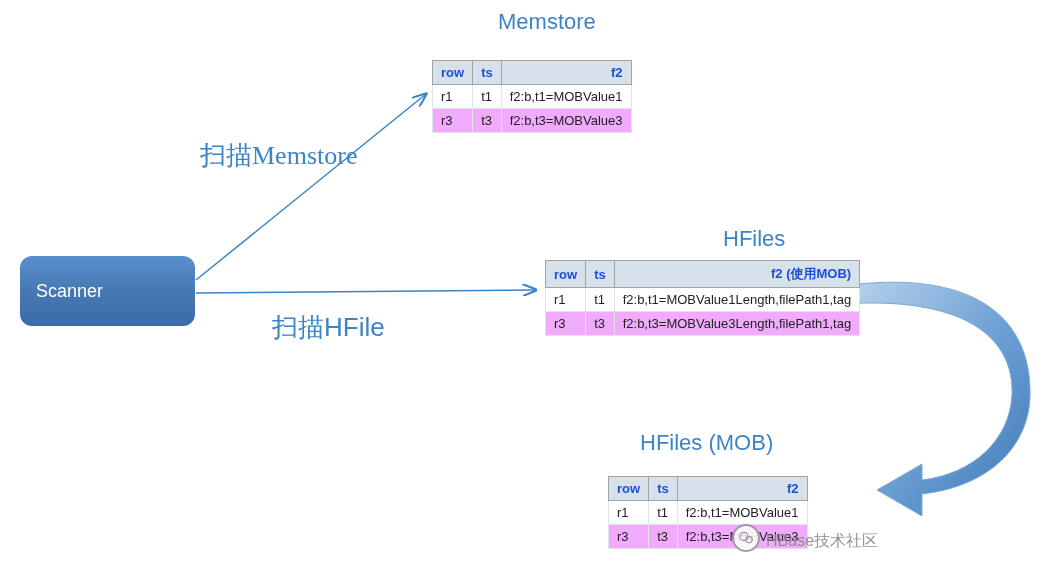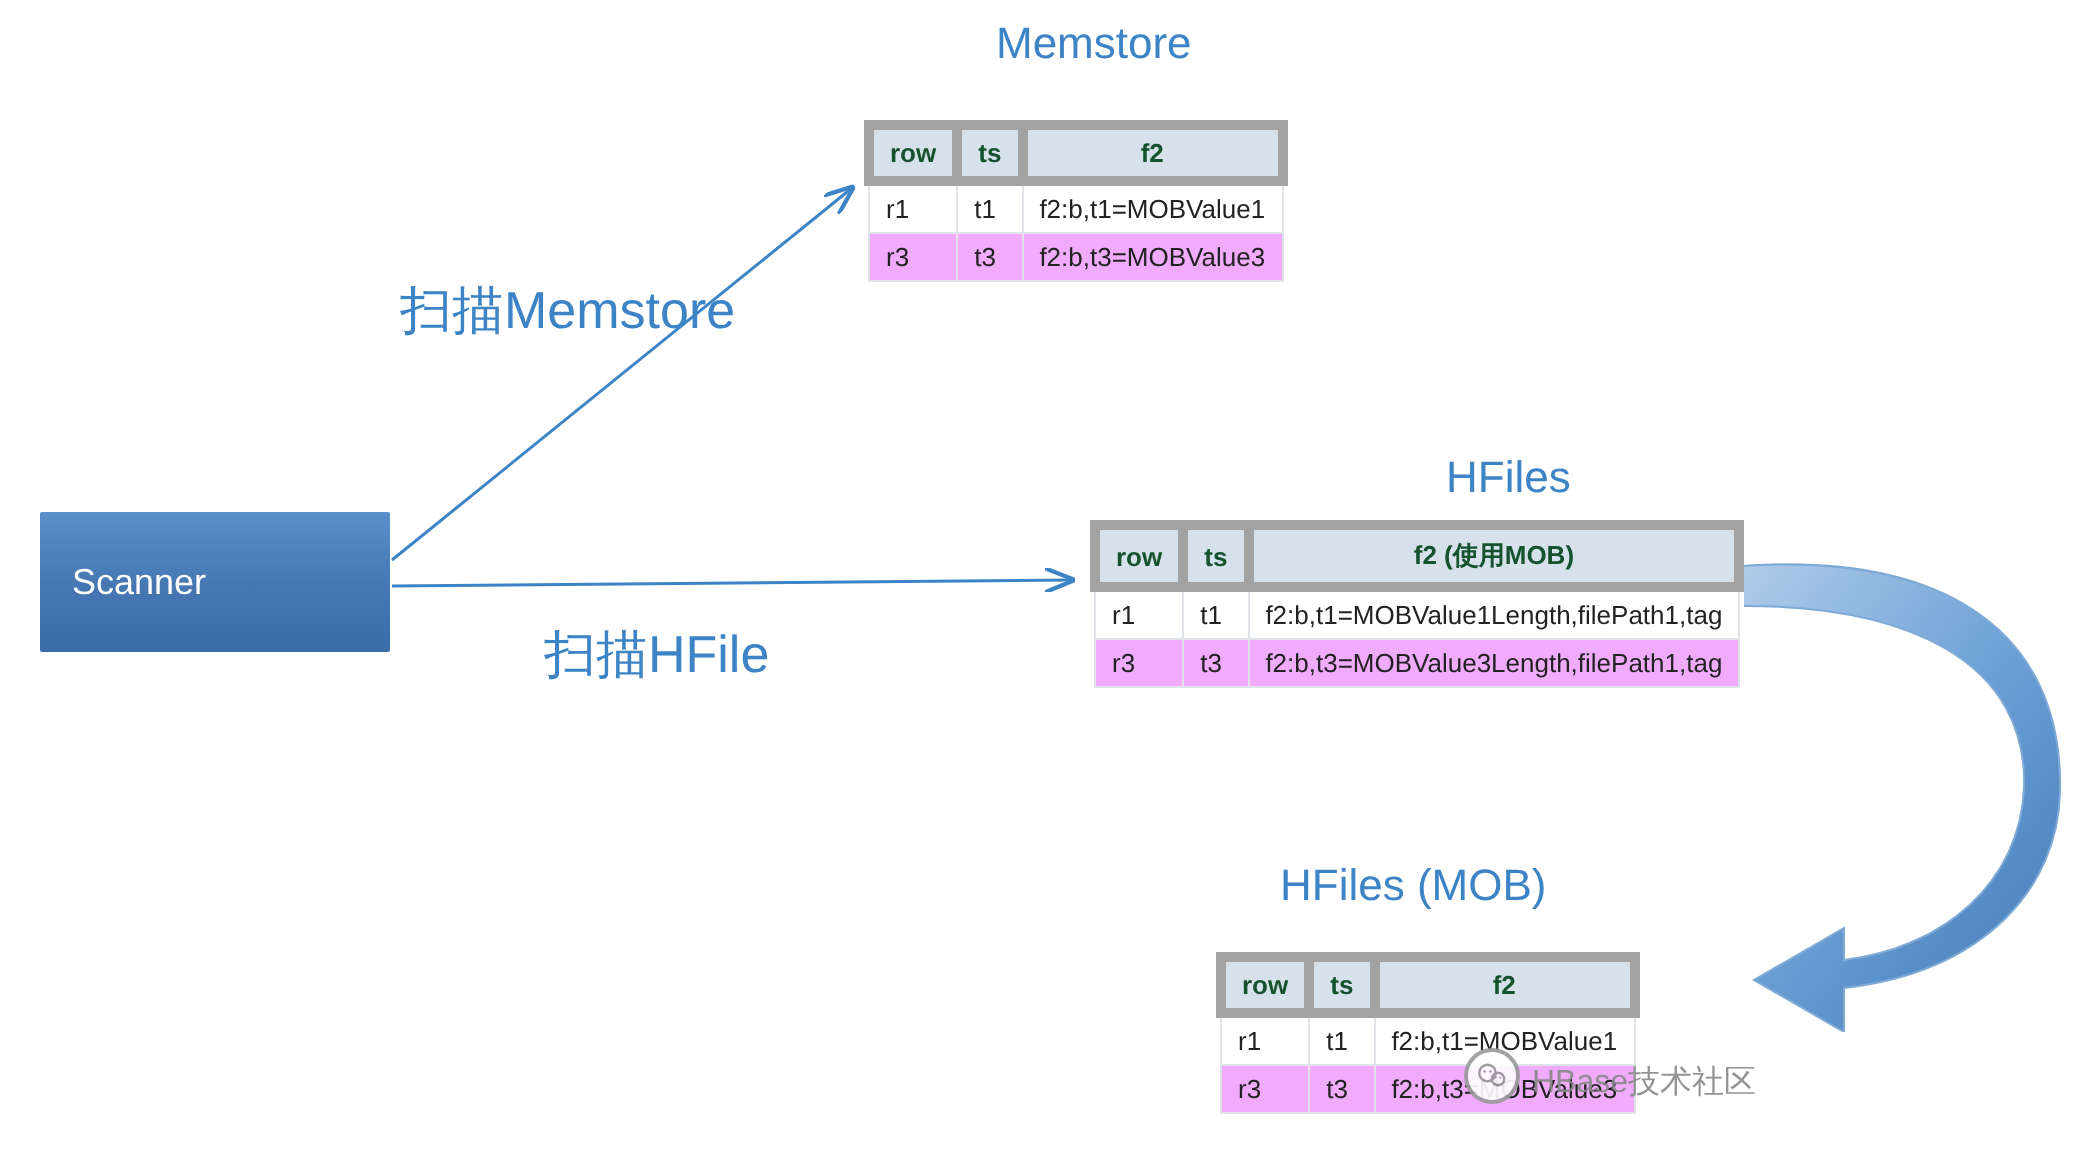--- a/index.html
+++ b/index.html
@@ -11,21 +11,21 @@
     background: #fff;
     overflow: hidden;
   }
   .scanner-box {
     position: absolute;
     left: 20px;
     top: 256px;
     width: 175px;
     height: 70px;
     background: linear-gradient(to bottom, #5890cc 0%, #4778b4 50%, #3a6ca8 100%);
-    border-radius: 1px;
+    border-radius: 12px;
     color: #fff;
     font-size: 18px;
     display: flex;
     align-items: center;
     padding-left: 16px;
   }
   .label {
     position: absolute;
     color: #3c84c6;
     font-size: 26px;
@@ -41,43 +41,43 @@
     position: absolute;
     border-collapse: collapse;
     font-size: 13px;
     color: #222;
     background: #fff;
     border: 1px solid #ccc;
   }
   table.data th {
     background: #d6e1ec;
     font-weight: 600;
-    text-align: center;
+    text-align: right;
     padding: 4px 8px;
-    border: 5px solid #a3a3a3;
-    color: #14532d;
+    border: 1px solid #a3a3a3;
+    color: #1d4ed8;
   }
   table.data td {
     padding: 4px 8px;
     border: 1px solid #dfe3e8;
     background: #fff;
   }
   table.data tr:nth-child(odd) td { background: #f5f7fa; }
   table.data tr:nth-child(2) td { background: #fff; }
   table.data tr:nth-child(3) td { background: #f0abfc; }
 
   .t-memstore { left: 432px; top: 60px; }
   .t-hfiles   { left: 545px; top: 260px; }
   .t-mob      { left: 608px; top: 476px; }
 
   .title-memstore   { left: 498px; top: 9px; }
   .title-hfiles     { left: 675px; top: 226px; margin-left: 48px; }
   .title-hfilesmob  { left: 640px; top: 430px; }
 
-  .label-scan-mem   { left: 200px; top: 138px; }
+  .label-scan-mem   { left: 200px; top: 138px; font-family: Liberation Serif, serif; }
   .label-scan-hfile { left: 272px; top: 310px; }
 
   svg.lines { position: absolute; left: 0; top: 0; pointer-events: none; }
 
   .curved-arrow {
     position: absolute;
     left: 822px;
     top: 276px;
     width: 220px;
     height: 240px;

